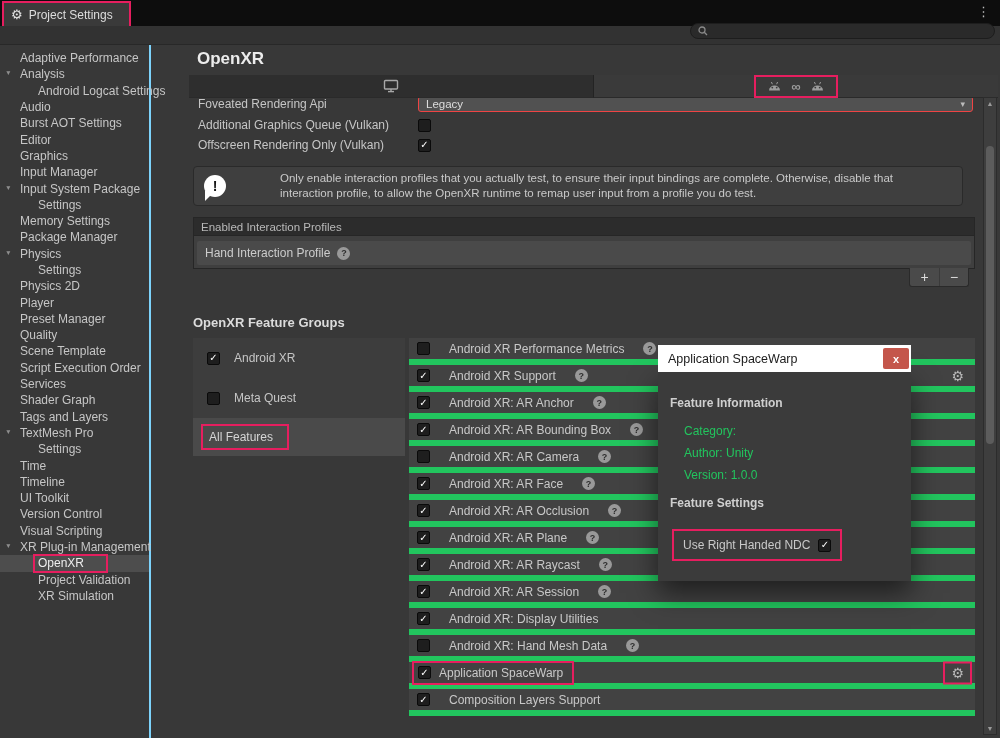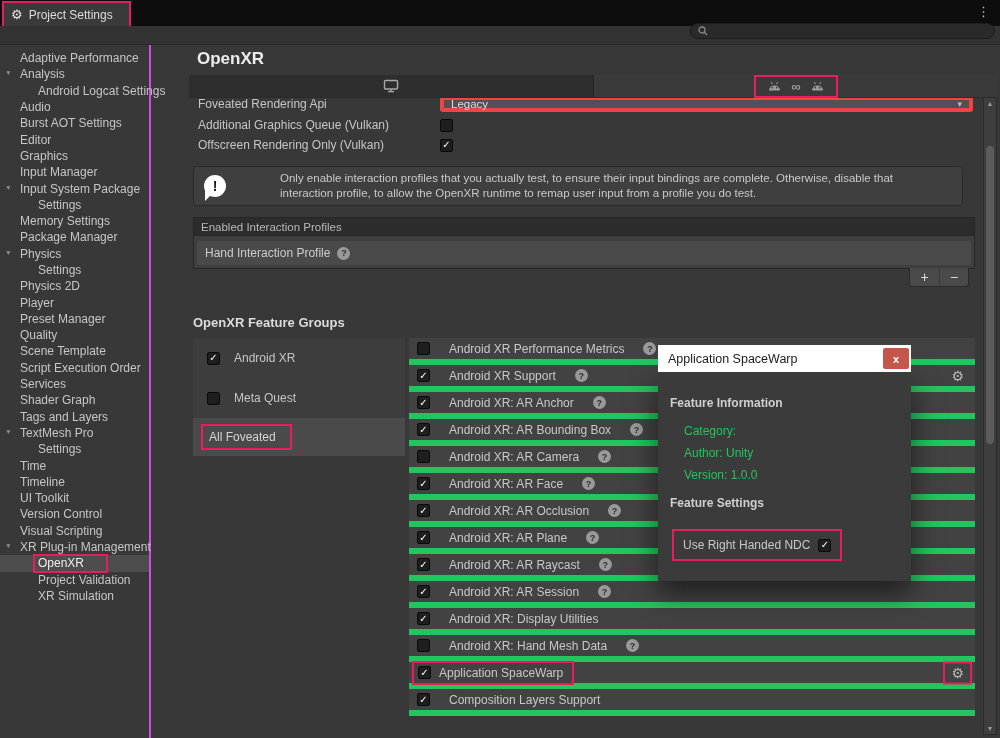--- a/index.html
+++ b/index.html
@@ -11,21 +11,21 @@
   .titlebar{ position:absolute; top:0; left:0; right:0; height:26px; background:#0d0d0d; }
   .kebab{ position:absolute; right:10px; top:4px; color:#bbb; font-size:13px; letter-spacing:0; }
   .pt-hl{ position:absolute; left:2px; top:1px; border:2px solid var(--accent); }
   .proj-tab{ height:23px; background:#3a3a3a; display:flex; align-items:center; gap:6px; padding:0 16px 0 7px; font-size:12px; color:#ddd; }
   .proj-gear{ font-size:13px; color:#e2e2e2; }
   .toolbar{ position:absolute; top:26px; left:0; right:0; height:19px; background:#323232; border-bottom:1px solid #282828; }
   .searchbox{ position:absolute; right:5px; top:-3px; width:305px; height:16px; background:#2a2a2a; border:1px solid #1d1d1d; border-radius:8px; display:flex; align-items:center; gap:5px; padding:0 7px; }
   .searchbox input{ flex:1; background:transparent; border:none; outline:none; color:#ddd; font-size:11px; font-family:"Liberation Sans",sans-serif; }
 
   
-  .sidebar{ position:absolute; top:45px; bottom:0; left:0; width:151px; background:#383838; border-right:2px solid #d946ef; padding-top:5px; }
+  .sidebar{ position:absolute; top:45px; bottom:0; left:0; width:151px; background:#383838; border-right:2px solid #7dd3fc; padding-top:5px; }
   .side-item{ height:16.3px; display:flex; align-items:center; font-size:12px; color:#c6c6c6; position:relative; white-space:nowrap; }
   .indent1{ padding-left:20px; }
   .indent2{ padding-left:38px; }
   .expander{ position:absolute; left:4px; top:50%; transform:translateY(-58%) scale(.75); font-size:9px; color:#8f8f8f; }
   .sel{ background:#4d4d4d; color:#ededed; }
   .hl-box{ border:2px solid var(--accent); padding:0 22px 1px 3px; margin-left:-5px; }
 
   
   .main{ position:absolute; left:185px; top:45px; right:0; bottom:0; background:#383838; }
   .main-title{ position:absolute; left:12px; top:4px; font-size:17px; font-weight:700; color:#ececec; }
@@ -33,23 +33,23 @@
   .tab{ flex:1; display:flex; align-items:center; justify-content:center; border-bottom:1px solid #2a2a2a; }
   .tab-desktop{ background:#2e2e2e; border-right:1px solid #232323; }
   .tab-android{ background:#3a3a3a; }
   .tab-hl{ border:2px solid var(--accent); padding:3px 11px; display:inline-flex; align-items:center; gap:9px; }
   .meta-glyph{ font-size:13px; font-weight:700; color:#9c9c9c; line-height:1; }
 
   .content{ position:absolute; left:8px; top:53px; width:782px; }
 
   .clip-row{ height:17px; overflow:hidden; }
   .clip-row .set-row{ margin-top:-4px; }
-  .set-row{ height:20px; display:flex; align-items:center;gap:22px; }
+  .set-row{ height:20px; display:flex; align-items:center; }
   .set-label{ width:225px; padding-left:5px; font-size:12px; color:#c6c6c6; flex:none; }
-  .dropdown{ flex:1; height:16px; background:#515151; border:4px solid #ef4444; border-radius:3px; display:flex; align-items:center; padding:0 7px; margin-right:2px; }
+  .dropdown{ flex:1; height:16px; background:#515151; border:1px solid #ef4444; border-radius:3px; display:flex; align-items:center; padding:0 7px; margin-right:2px; }
   .dd-val{ flex:1; font-size:11.5px; color:#ddd; }
   .dd-caret{ font-size:9px; color:#bbb; }
 
   .cb{ width:13px; height:13px; background:#1e1e1e; border:1px solid #0a0a0a; border-radius:2px; display:inline-flex; align-items:center; justify-content:center; flex:none; }
   .cb .cm{ color:#fff; font-size:10px; line-height:1; }
 
   .notice{ margin:11px 12px 0 0; height:40px; background:#3f3f3f; border:1px solid #2a2a2a; border-radius:4px; display:flex; align-items:center; gap:11px; padding:0 10px; }
   .alert-bubble{ width:22px; height:22px; background:#fff; border-radius:50%; color:#141414; font-weight:700; font-size:14px; display:flex; align-items:center; justify-content:center; position:relative; flex:none; }
   .alert-bubble:after{ content:""; position:absolute; left:1px; bottom:-4px; width:0; height:0; border:5px solid transparent; border-top-color:#fff; border-left-color:#fff; }
   .notice-text{ font-size:11.5px; color:#c9c9c9; line-height:15px;margin-left:43px; }
@@ -318,21 +318,21 @@
                 <span class="cm">✓</span>
               </span>
               <span>Android XR</span>
             </div>
             <div class="fg-row">
               <span class="cb"></span>
               <span>Meta Quest</span>
             </div>
           </div>
         <div class="fg-all">
-          <span class="fg-all-label">All Foveated</span>
+          <span class="fg-all-label">All Features</span>
         </div>
       </div>
       <div class="feat-list" id="feature-list">
           <div class="feat-row">
             <span class="cb"></span>
             <span>Android XR Performance Metrics</span>
             <span class="help">?</span>
           </div>
           <div class="feat-row">
             <span class="cb">

